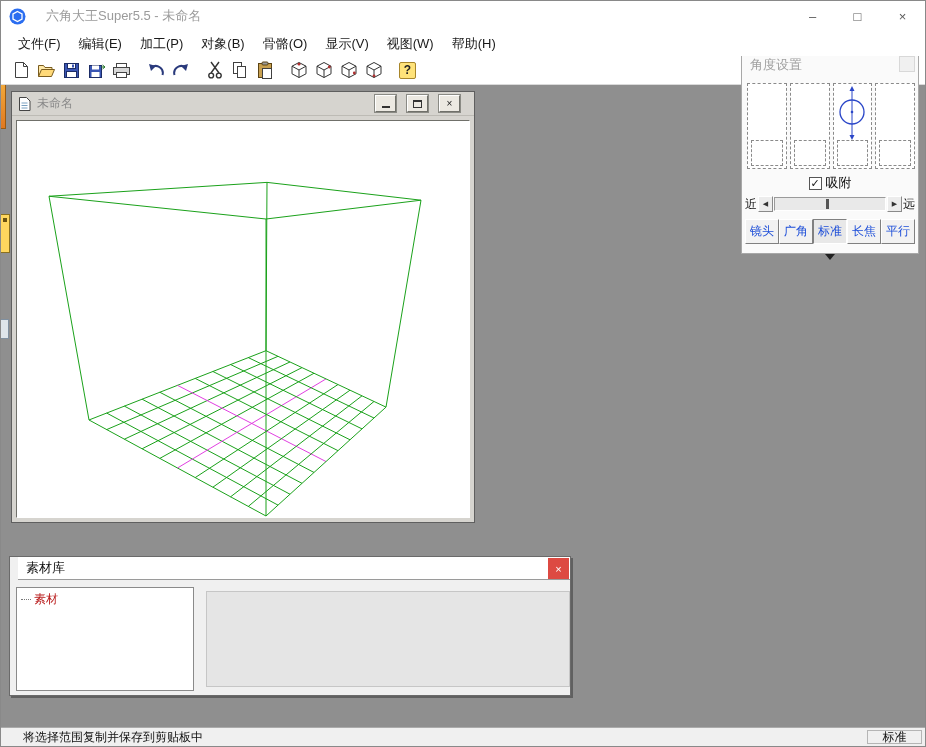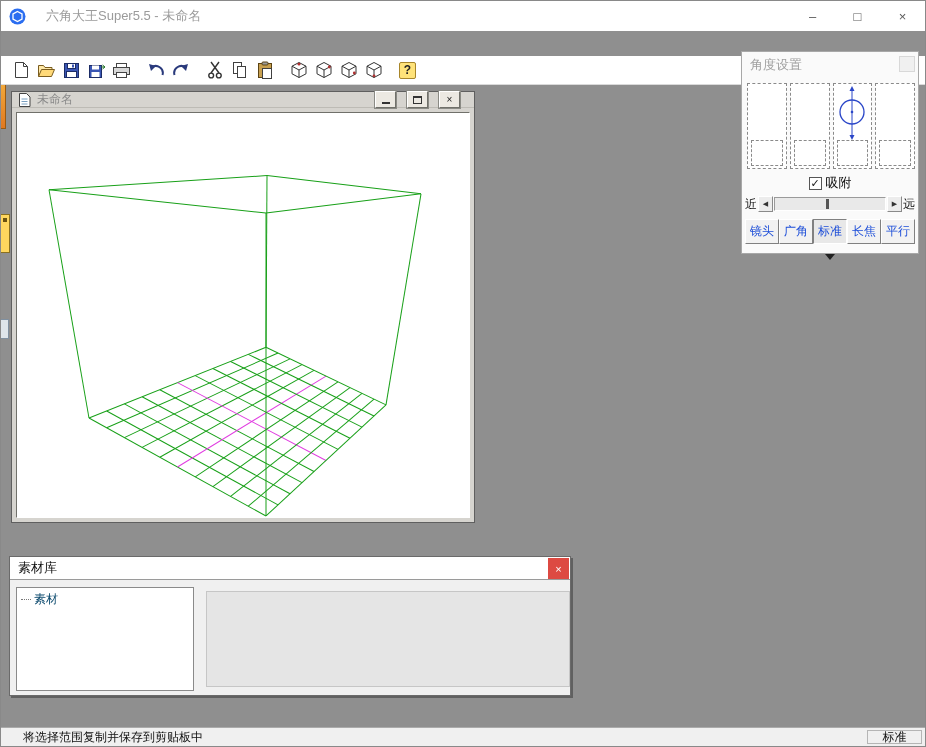--- a/index.html
+++ b/index.html
@@ -24,21 +24,21 @@
   .help-chip { width: 17px; height: 17px; background: #ffe37a; border: 1px solid #a8862a; border-radius: 2px; display: flex; align-items: center; justify-content: center; font-weight: bold; font-size: 12px; color: #222; }
 
   
   .frag1 { position: absolute; left: 0; top: 82px; width: 5px; height: 46px; background: linear-gradient(#f2a93b, #e07820); border: 1px solid #9a5a10; border-left: none; z-index: 5; }
   .frag2 { position: absolute; left: 0; top: 213px; width: 9px; height: 39px; background: #ffd75e; border: 1px solid #8a7020; border-left: none; z-index: 5; }
   .frag2 i { display: block; width: 4px; height: 4px; background: #6a5210; margin: 3px 0 0 2px; }
   .frag3 { position: absolute; left: 0; top: 318px; width: 8px; height: 20px; background: #dfe5ea; border: 1px solid #8090a0; border-left: none; z-index: 5; }
 
   
   .doc-window { position: absolute; left: 10px; top: 90px; width: 464px; height: 432px; background: #d6d4cf; border: 1px solid #5f5f5f; z-index: 10; display: flex; flex-direction: column; }
-  .doc-titlebar { height: 16px; background: #d6d4cf; display: flex; align-items: center; padding: 0 6px; border-bottom: 1px solid #bdbbb5; }
+  .doc-titlebar { height: 24px; background: #d6d4cf; display: flex; align-items: center; padding: 0 6px; border-bottom: 1px solid #bdbbb5; }
   .doc-title { font-size: 12px; color: #8a8a8a; margin-left: 6px; }
   .doc-controls { margin-left: auto; display: flex; gap: 11px; margin-right: 8px; }
   .doc-btn { width: 21px; height: 17px; background: #ece9e2; border: 1px solid; border-color: #ffffff #70706a #70706a #ffffff; outline: 1px solid #8a8a84; display: flex; align-items: center; justify-content: center; font-size: 10px; color: #222; }
   .min-glyph { width: 8px; height: 2px; background: #333; margin-top: 7px; }
   .max-glyph { width: 9px; height: 8px; border: 1px solid #333; border-top-width: 2px; }
   .doc-frame { flex: 1; padding: 4px; }
   .canvas { width: 100%; height: 100%; background: #fff; border: 1px solid; border-color: #70706a #ffffff #ffffff #70706a; position: relative; }
   #wireframe { position: absolute; inset: 0; width: 100%; height: 100%; }
 
   
@@ -55,24 +55,24 @@
   .sl-btn { width: 15px; height: 16px; background: #ececec; border: 1px solid; border-color: #fff #8a8a8a #8a8a8a #fff; font-size: 7px; display: flex; align-items: center; justify-content: center; color: #333; }
   .sl-track { flex: 1; height: 14px; position: relative; background: #e9e9e9; border: 1px solid; border-color: #9a9a9a #fff #fff #9a9a9a; }
   .sl-thumb { position: absolute; left: 46%; top: 1px; width: 3px; height: 10px; background: #555; }
   .ap-lens { position: absolute; top: 167px; left: 3px; display: flex; }
   .lens-btn { width: 34px; height: 25px; background: #f2f2f2; border: 1px solid; border-color: #fff #808080 #808080 #fff; font-size: 12px; display: flex; align-items: center; justify-content: center; color: #1d4ed8; }
   .lens-btn.active { border-color: #808080 #fff #fff #808080; background: #e8e8e8; }
   .ap-handle { position: absolute; left: 50%; bottom: -7px; transform: translateX(-50%); width: 0; height: 0; border-left: 5px solid transparent; border-right: 5px solid transparent; border-top: 6px solid #222; }
 
   
   .material-panel { position: absolute; left: 8px; top: 555px; width: 562px; height: 140px; background: #f0f0f0; border: 1px solid #6a6a6a; box-shadow: 2px 2px 0 rgba(40,40,40,0.45); z-index: 25; }
-  .mp-title { height: 23px; background: #fff; border-bottom: 1px solid #9a9a9a; display: flex; align-items: center; padding-left: 8px; font-size: 13px; color: #111; }
+  .mp-title { height: 23px; background: #fff; border-bottom: 1px solid #9a9a9a; display: flex; align-items: center; padding-left: 8px; font-size: 13px; color: #111; margin-left: 8px; }
   .mp-close { position: absolute; top: 1px; right: 1px; width: 21px; height: 21px; background: #dd4a42; color: #fff; font-size: 11px; display: flex; align-items: center; justify-content: center; }
   .mp-tree { position: absolute; left: 6px; top: 30px; width: 178px; height: 104px; background: #fff; border: 1px solid #8a8a8a; font-size: 12px; padding: 3px 4px; }
-  .tree-item { display: flex; align-items: center; color: #0c4a6e; }
+  .tree-item { display: flex; align-items: center; color: #b91c1c; }
   .tree-dash { width: 10px; border-top: 1px dotted #777; margin-right: 3px; }
   .mp-preview { position: absolute; left: 196px; top: 34px; width: 364px; height: 96px; background: #e5e5e5; border: 1px solid #c6c6c6; }
 
   
   .statusbar { position: absolute; left: 0; right: 0; bottom: 0; height: 19px; background: #f0f0f0; border-top: 1px solid #ababab; display: flex; align-items: center; font-size: 12px; color: #111; padding-left: 22px; z-index: 40; }
   .sb-mode { position: absolute; right: 3px; top: 2px; bottom: 2px; width: 55px; border: 1px solid #b5b5b5; display: flex; align-items: center; justify-content: center; font-size: 12px; background: #f0f0f0; }
 </style>
 </head>
 <body>
 
@@ -84,20 +84,30 @@
       <polygon points="8.5,3.5 13,6 13,11 8.5,13.5 4,11 4,6" fill="none" stroke="#fff" stroke-width="1.3"></polygon>
     </svg>
     <span class="app-title">六角大王Super5.5 - 未命名</span>
     <div class="win-controls">
       <div class="win-btn">–</div>
       <div class="win-btn">□</div>
       <div class="win-btn">×</div>
     </div>
   </div>
 
+  <div class="menubar">
+    <span class="menu-item">文件(F)</span>
+    <span class="menu-item">编辑(E)</span>
+    <span class="menu-item">加工(P)</span>
+    <span class="menu-item">对象(B)</span>
+    <span class="menu-item">骨骼(O)</span>
+    <span class="menu-item">显示(V)</span>
+    <span class="menu-item">视图(W)</span>
+    <span class="menu-item">帮助(H)</span>
+  </div>
 
   <div class="toolbar">
     <div class="tbtn">
       <svg width="17" height="18" viewBox="0 0 17 18">
         <path d="M2.5 1.5 h8 l4 4 v11 h-12 z" fill="#fff" stroke="#404040"></path>
         <path d="M10.5 1.5 v4 h4" fill="none" stroke="#404040"></path>
       </svg>
     </div>
     <div class="tbtn">
       <svg width="19" height="16" viewBox="0 0 19 16">

